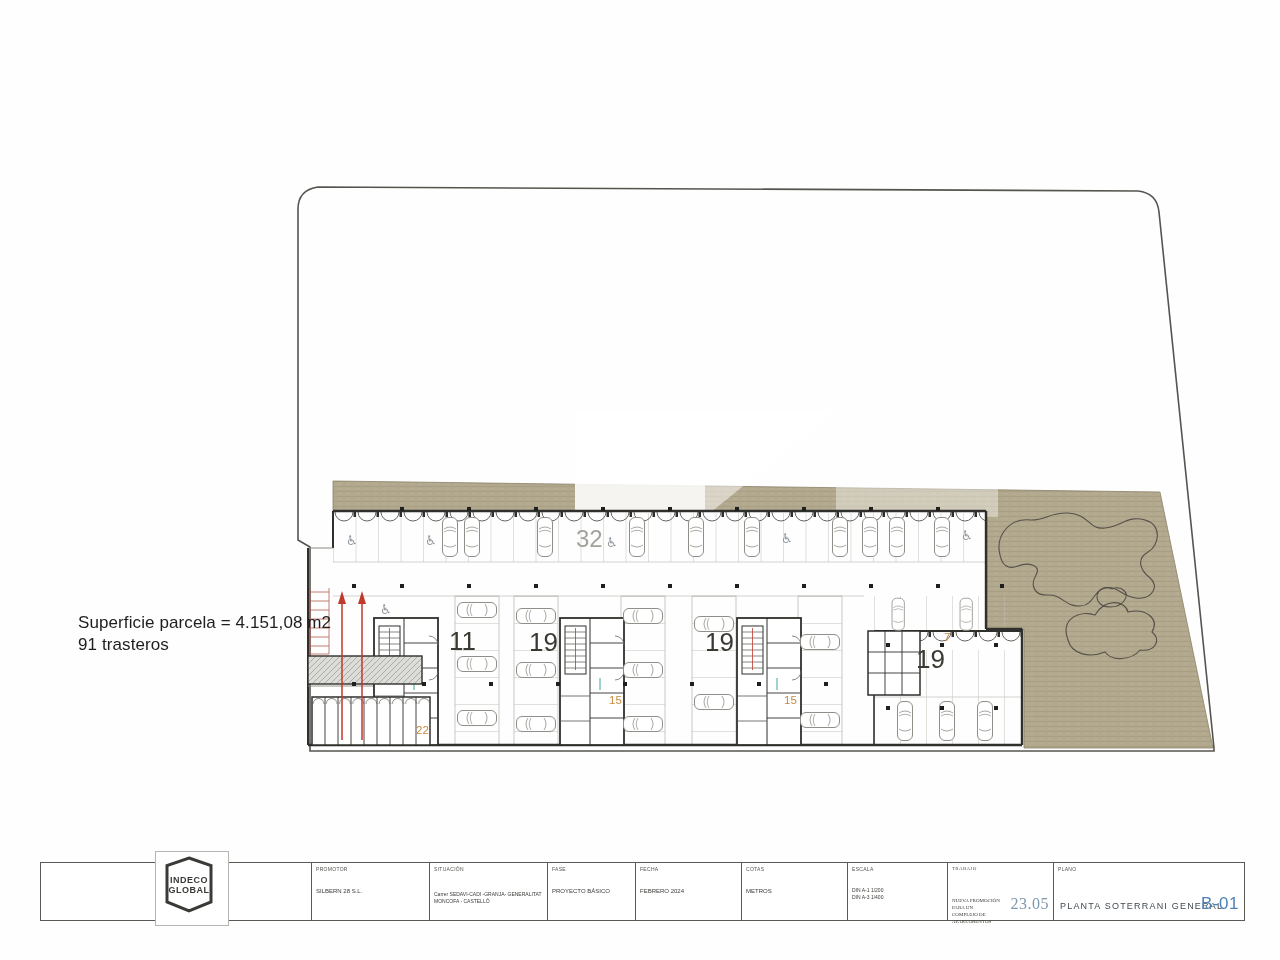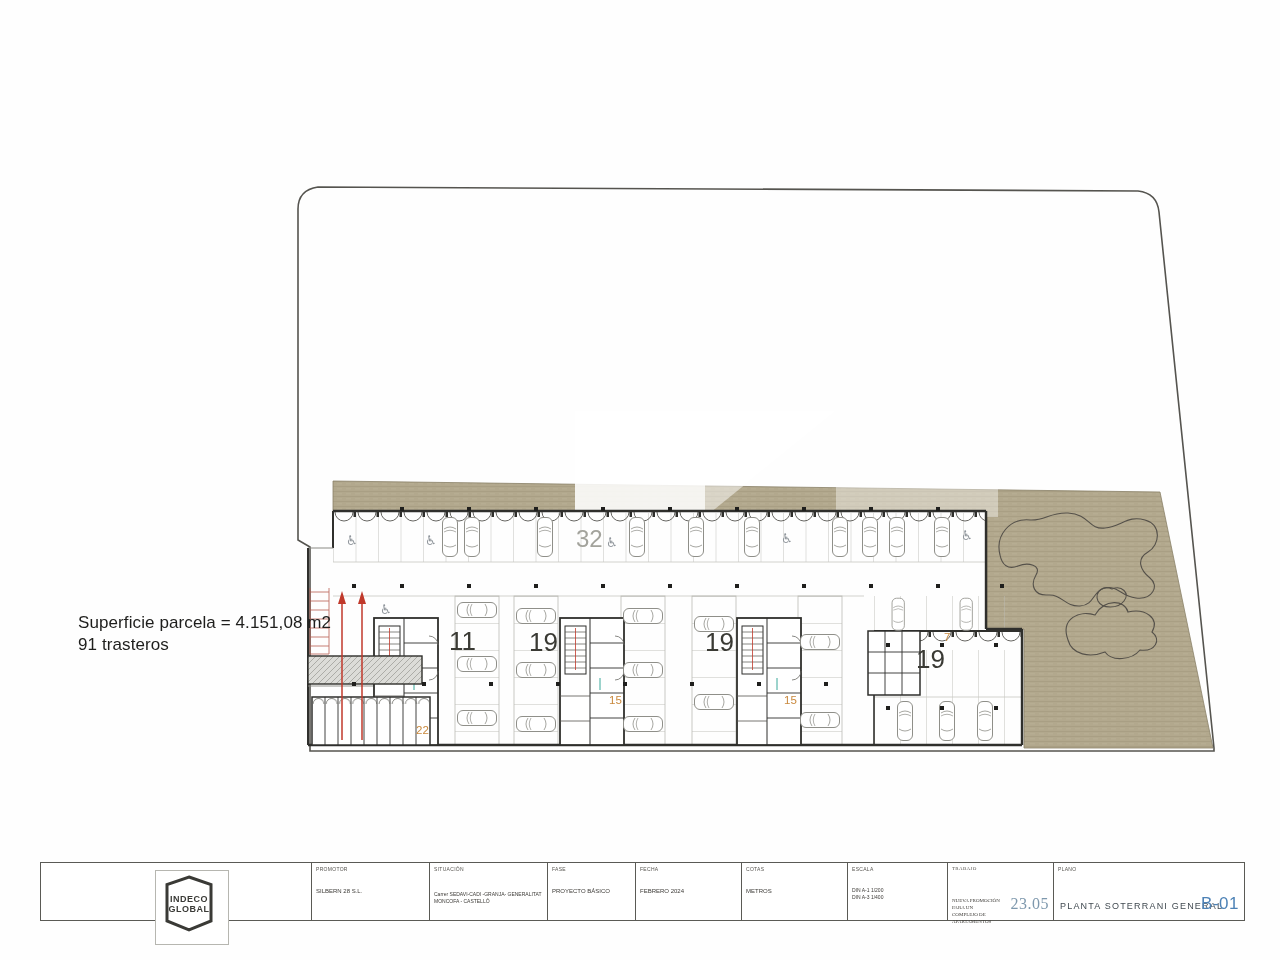--- a/index.html
+++ b/index.html
@@ -17,21 +17,21 @@
   .tb-cell{position:absolute;top:0;bottom:0;border-left:1px solid #5a5a55;}
   .tb-label{position:absolute;left:4px;top:3px;font-size:5px;color:#56544f;letter-spacing:.3px;}
   .tb-val{position:absolute;left:4px;top:24px;right:2px;font-size:6px;line-height:1.5;
           color:#3c3a36;white-space:pre-line;}
   .tb-val.small{font-size:5px;top:28px;line-height:1.4;}
   .tb-code{position:absolute;right:5px;bottom:7px;font-size:16px;color:#7e98ad;letter-spacing:.5px;}
   .tb-planname{position:absolute;left:6px;bottom:9px;font-size:9px;letter-spacing:1.2px;color:#414a51;margin-top:26px;}
   .tb-sheet{position:absolute;right:8px;bottom:6px;font-size:17px;color:#4d82b6;letter-spacing:.5px;}
 
   .logo-box{position:absolute;left:155px;top:851px;width:74px;height:75px;background:#fff;
-            border:1px solid #b6b6b0;box-sizing:border-box;display:flex;align-items:center;justify-content:center;margin-top:19px;}
+            border:1px solid #b6b6b0;box-sizing:border-box;display:flex;align-items:center;justify-content:center;}
 </style>
 </head>
 <body>
 
 <div class="page">
 
   <svg width="1280" height="960" viewBox="0 0 1280 960">
     <defs>
       <pattern id="tantex" x="0" y="0" width="9" height="5" patternUnits="userSpaceOnUse">
         <rect width="9" height="5" fill="#b2a88d"></rect>

